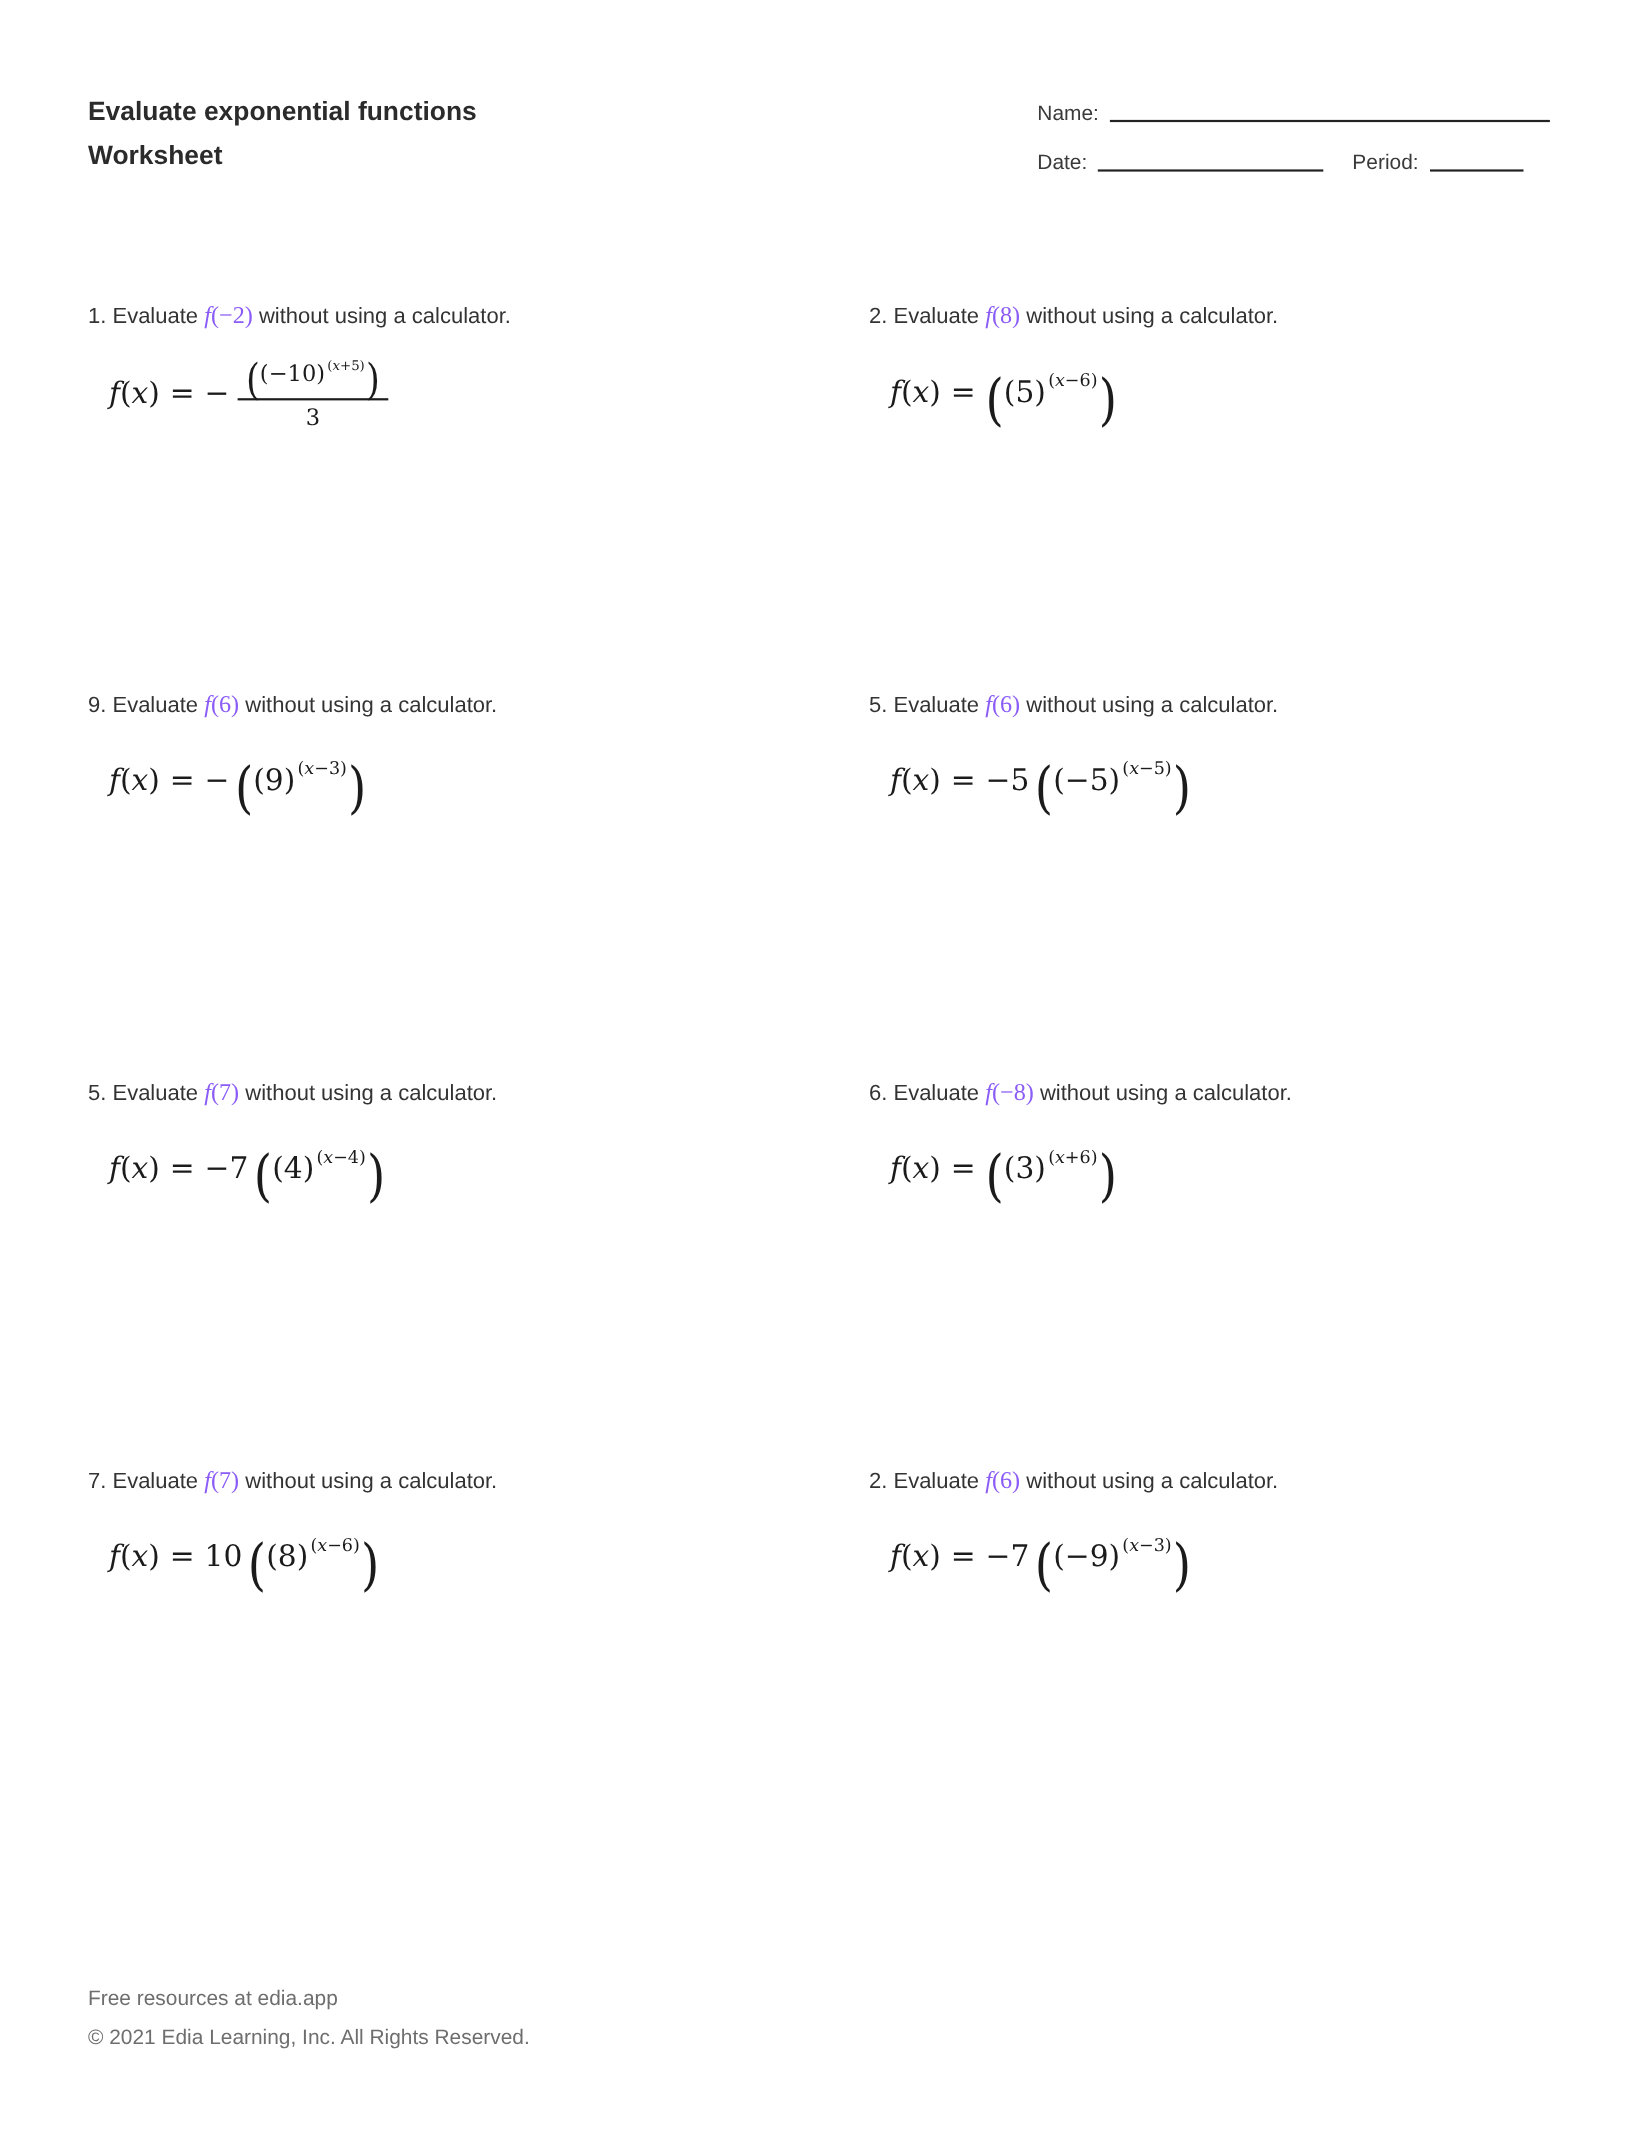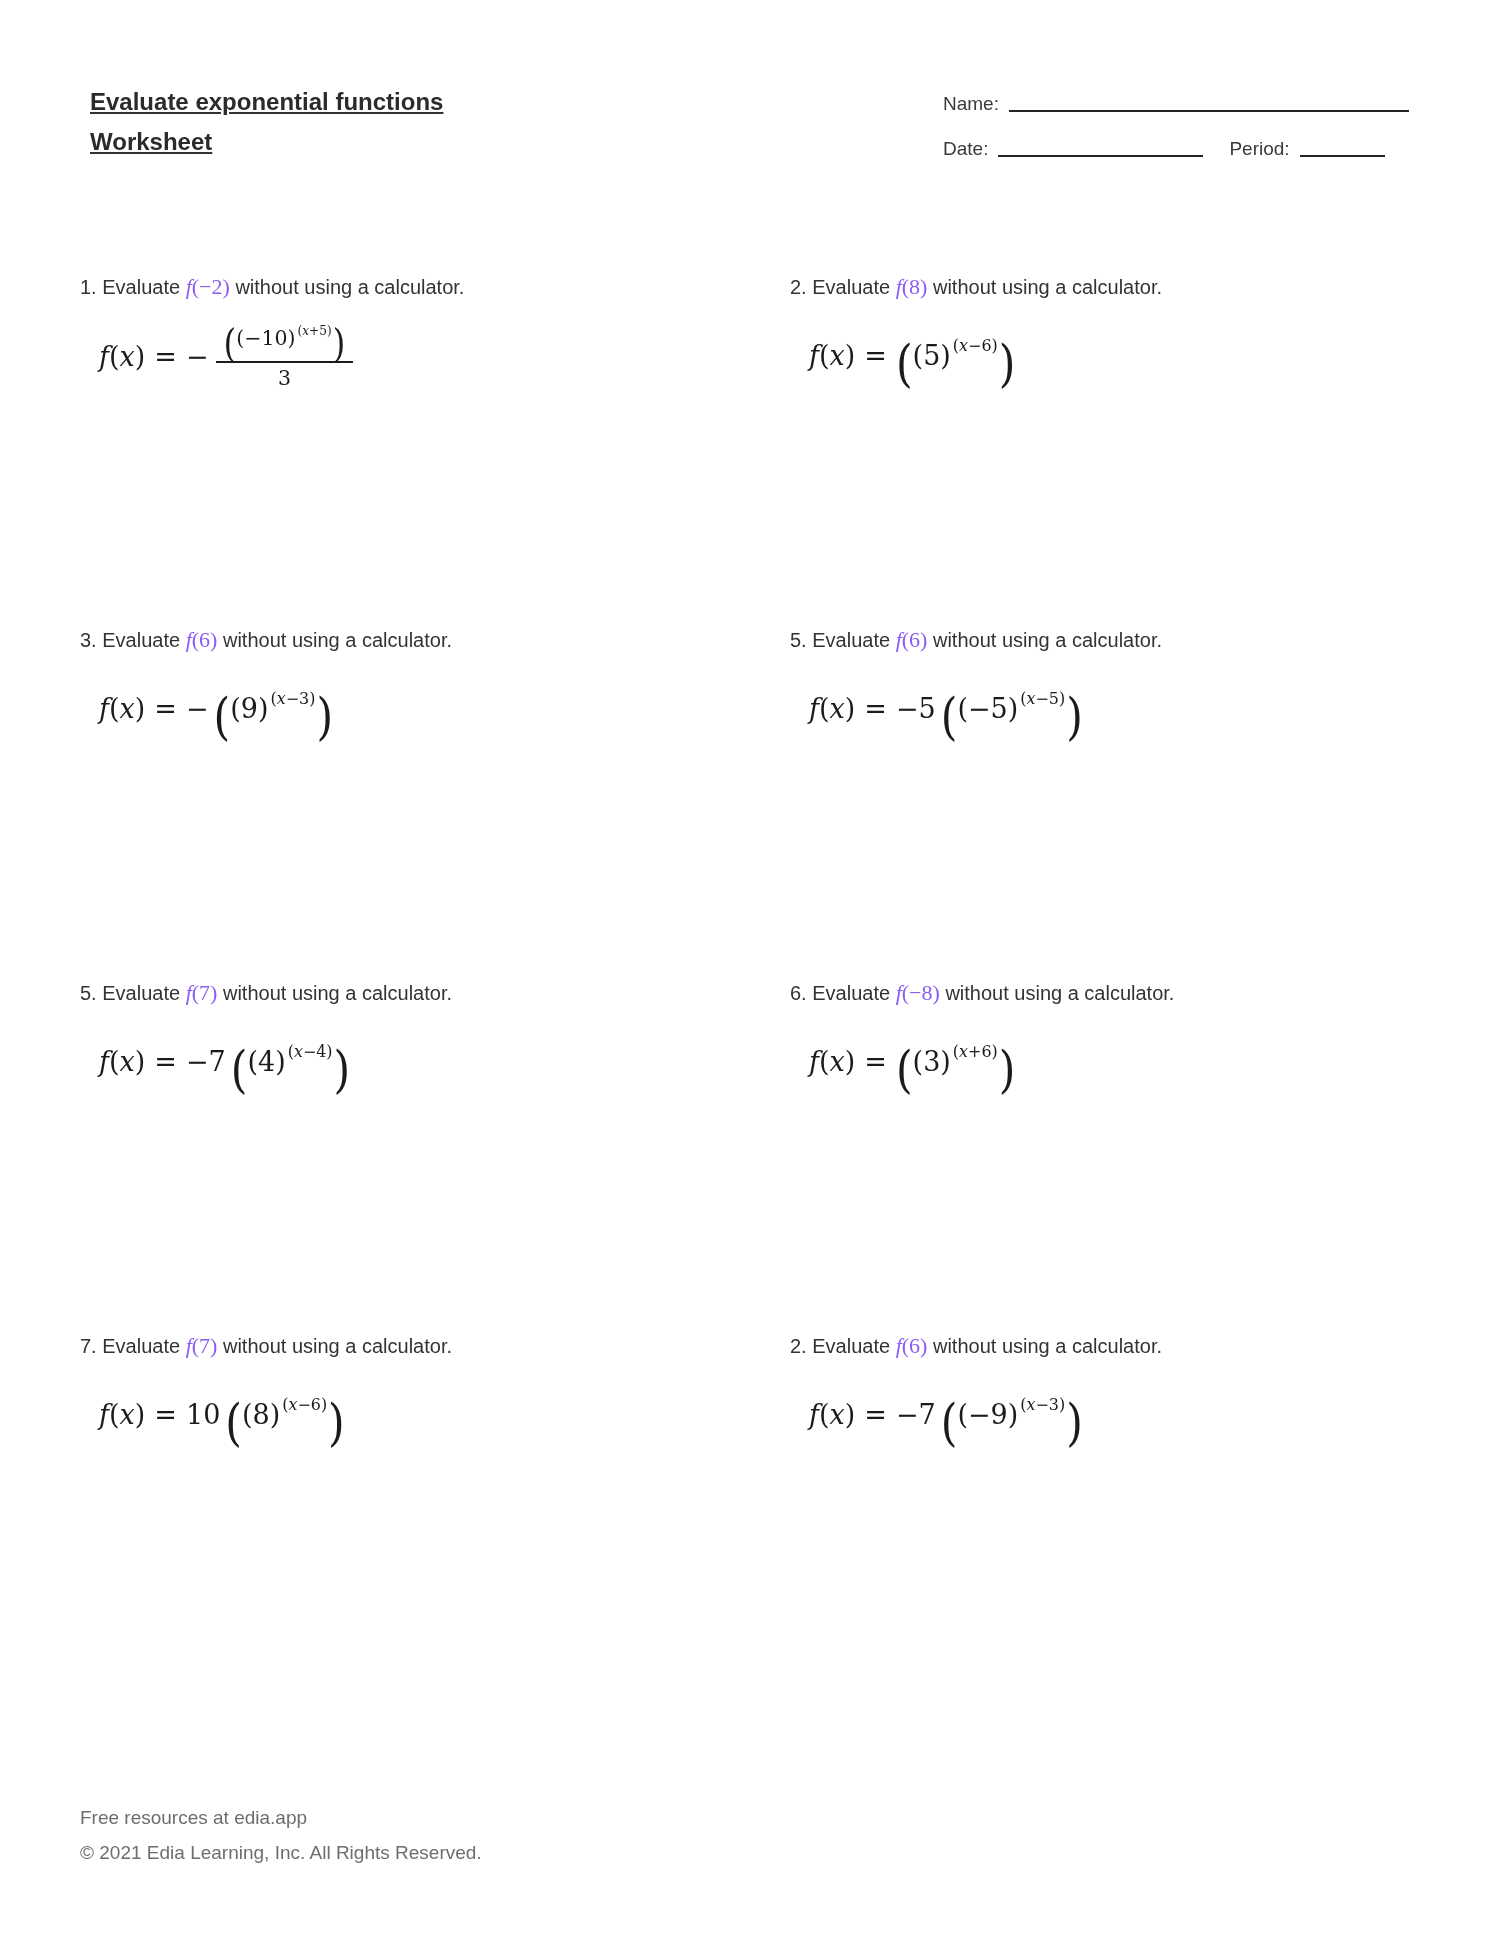--- a/index.html
+++ b/index.html
@@ -8,21 +8,21 @@
     position: relative;
     width: 1500px;
     height: 1944px;
     background: #ffffff;
     font-family: "Liberation Sans", sans-serif;
     color: #333333;
     overflow: hidden;
   }
 
   
-  .title-block { position: absolute; left: 90px; top: 82px; text-decoration: underline; }
+  .title-block { position: absolute; left: 80px; top: 82px; }
   .title-line {
     font-size: 24px; font-weight: 700; color: #2b2b2b; line-height: 40px;
   }
 
   
   .hf-row { position: absolute; left: 943px; white-space: nowrap; font-size: 19px; color: #3a3a3a; }
   .hf-row1 { top: 93px; }
   .hf-row2 { top: 138px; }
   .blank {
     display: inline-block;
@@ -117,21 +117,21 @@
       <div class="prob-head">
         <span>2. Evaluate</span>
         <span class="head-math"><span class="mi">f</span><span>(8)</span></span>
         <span>without using a calculator.</span>
       </div>
       <div class="formula"><span class="mi">f</span><span>(</span><span class="mi">x</span><span>)</span><span class="eq">=</span><span class="coef"></span><span class="bigp">(</span><span>(5)</span><span class="exp"><span>(</span><span class="mi">x</span><span>−6)</span></span><span class="bigp">)</span></div>
     </div>
 
     <div class="problem">
       <div class="prob-head">
-        <span>3. Evaluate</span>
+        <span>9. Evaluate</span>
         <span class="head-math"><span class="mi">f</span><span>(6)</span></span>
         <span>without using a calculator.</span>
       </div>
       <div class="formula"><span class="mi">f</span><span>(</span><span class="mi">x</span><span>)</span><span class="eq">=</span><span class="coef">−</span><span class="bigp">(</span><span>(9)</span><span class="exp"><span>(</span><span class="mi">x</span><span>−3)</span></span><span class="bigp">)</span></div>
     </div>
 
     <div class="problem">
       <div class="prob-head">
         <span>5. Evaluate</span>
         <span class="head-math"><span class="mi">f</span><span>(6)</span></span>

